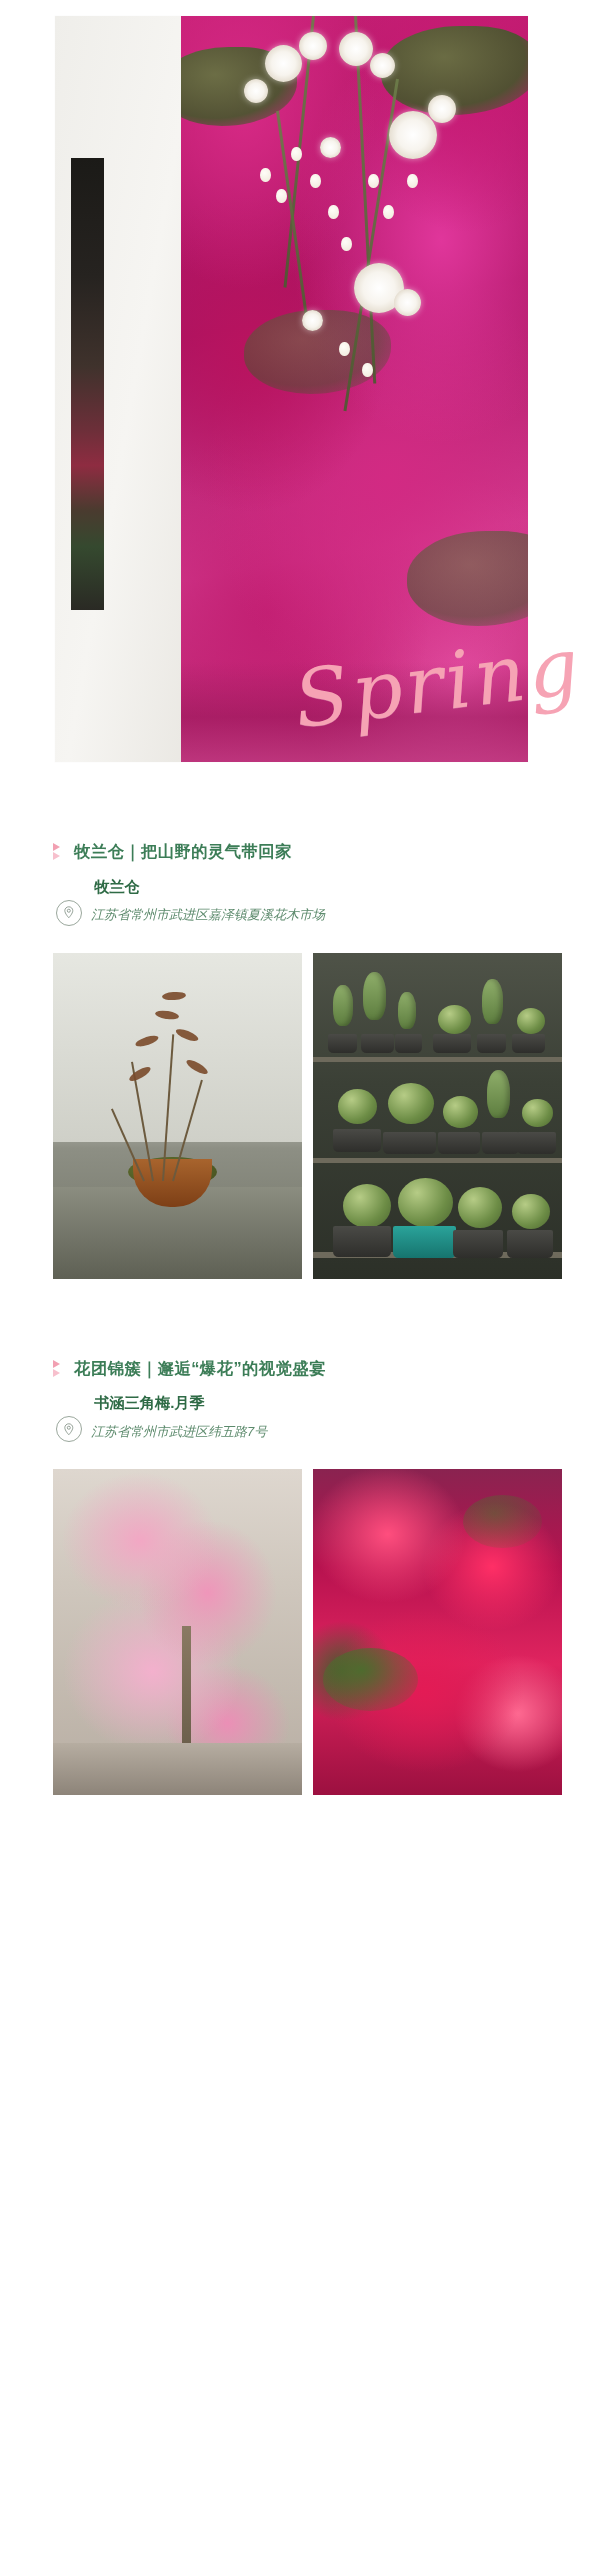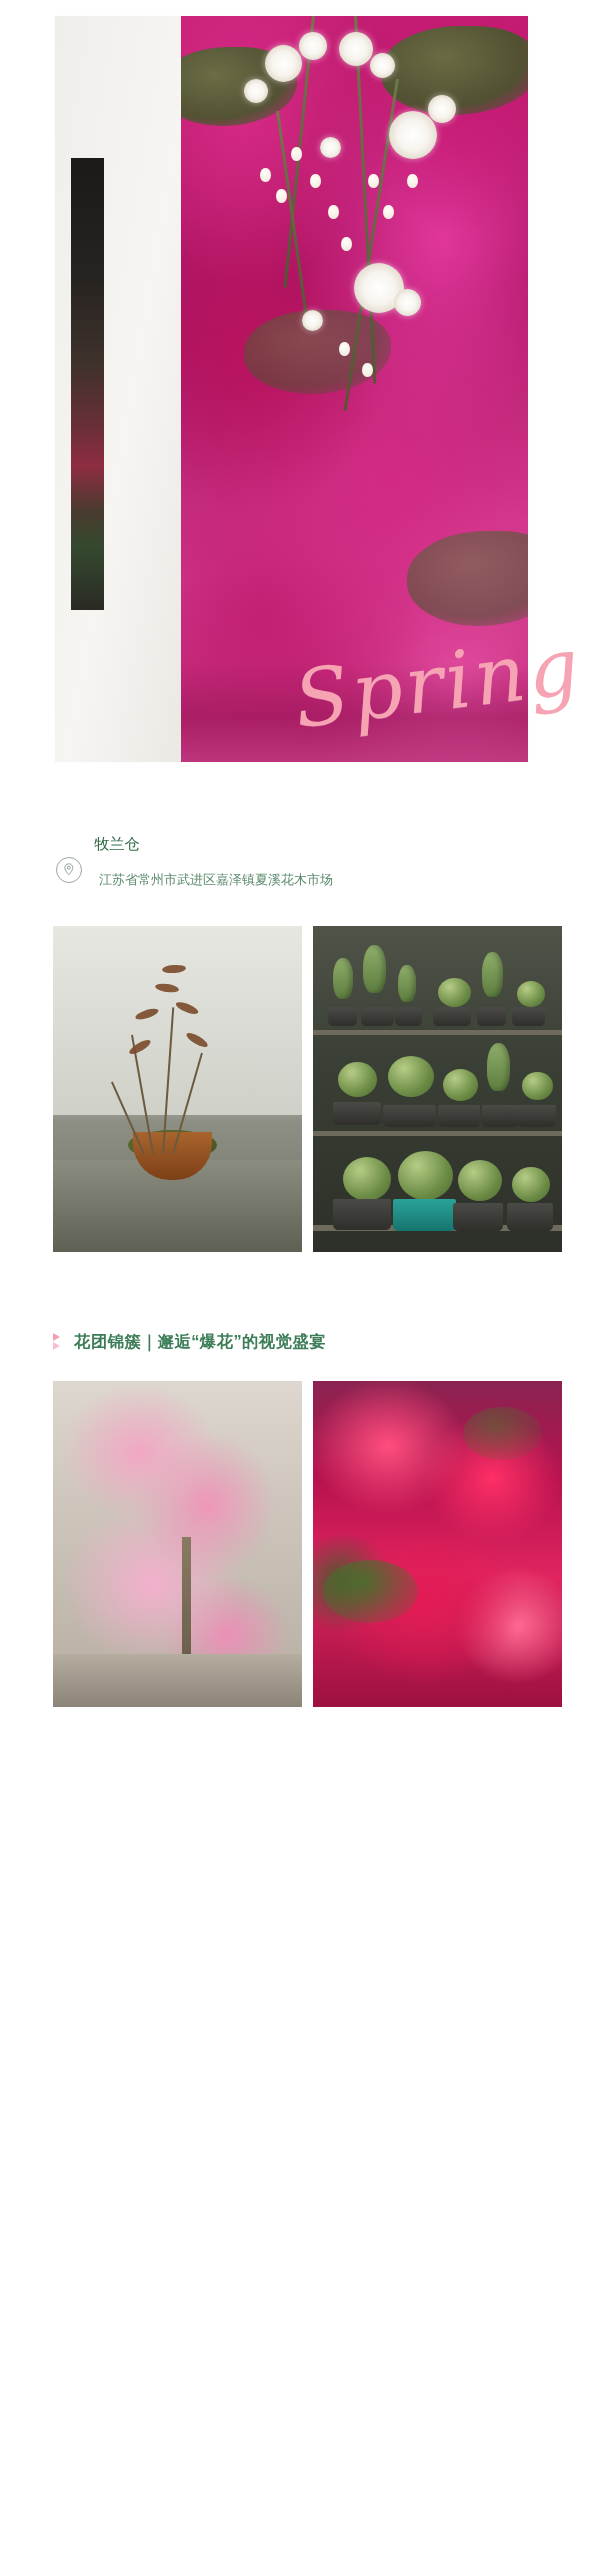--- a/index.html
+++ b/index.html
@@ -174,21 +174,21 @@
   }
 
   .shop-block {
     margin-top: 13.7px;
     padding-left: 38px;
     position: relative;
   }
   .shop-name {
     font-size: 15.2px;
     color: #2f6b46;
-    font-weight: normal;
+    font-weight: bold;
     margin: 0 0 7.4px 3.2px;
   }
   .addr-row {
     display: flex;
     align-items: flex-start;
     gap: 7.4px;
   }
   .pin-icon {
     position: absolute;
     left: 3.2px;
@@ -199,21 +199,22 @@
     border-radius: 50%;
     display: flex;
     align-items: center;
     justify-content: center;
   }
   .pin-icon svg { display: block; }
   .addr-text {
     font-size: 13px;
     color: #5c8a6c;
     line-height: 1.5;
-    margin: 8px;
+    margin: 0;
+    font-style: italic;
   }
   .body-text {
     margin: 13.7px 0 0 3.2px;
     font-size: 14px;
     line-height: 2.0;
     color: #4b7f5e;
     text-align: justify;
     letter-spacing: 0.3px;
   }
 
@@ -316,20 +317,27 @@
 
       <div class="dark-bottom"></div>
     </div>
 
     <div class="hero-strip"></div>
 
     <div class="hero-script">Spring</div>
   </div>
 
   <div class="section">
+    <div class="section-title">
+      <div class="title-mark">
+        <span class="a"></span>
+          <span class="b"></span>
+      </div>
+      <h2>牧兰仓｜把山野的灵气带回家</h2>
+    </div>
 
     <div class="shop-block">
       <p class="shop-name">牧兰仓</p>
       <div class="pin-icon">
         <svg width="11.6" height="12.6" viewBox="0 0 22 24" aria-hidden="true">
           <path d="M11 1.5c-4.2 0-7.6 3.3-7.6 7.4 0 5.4 7.6 13.6 7.6 13.6s7.6-8.2 7.6-13.6c0-4.1-3.4-7.4-7.6-7.4z" fill="none" stroke="#8d9b90" stroke-width="1.8"></path>
           <circle cx="11" cy="9" r="2.9" fill="none" stroke="#8d9b90" stroke-width="1.8"></circle>
         </svg>
       </div>
       <div class="addr-row">
@@ -401,26 +409,30 @@
   <div class="section">
     <div class="section-title">
       <div class="title-mark">
         <span class="a"></span>
           <span class="b"></span>
       </div>
       <h2>花团锦簇｜邂逅“爆花”的视觉盛宴</h2>
     </div>
 
     <div class="shop-block">
+      <p class="shop-name">书涵三角梅.月季</p>
       <div class="pin-icon">
         <svg width="11.6" height="12.6" viewBox="0 0 22 24" aria-hidden="true">
           <path d="M11 1.5c-4.2 0-7.6 3.3-7.6 7.4 0 5.4 7.6 13.6 7.6 13.6s7.6-8.2 7.6-13.6c0-4.1-3.4-7.4-7.6-7.4z" fill="none" stroke="#8d9b90" stroke-width="1.8"></path>
           <circle cx="11" cy="9" r="2.9" fill="none" stroke="#8d9b90" stroke-width="1.8"></circle>
         </svg>
       </div>
+      <div class="addr-row">
+        <p class="addr-text">江苏省常州市武进区纬五路7号</p>
+      </div>
     </div>
   </div>
 
   <div class="photo-pair">
     <div class="photo h ph-bou1">
       <div class="glow"></div>
       <div class="trunk"></div>
       <div class="floor"></div>
     </div>
     <div class="photo h ph-bou2">

